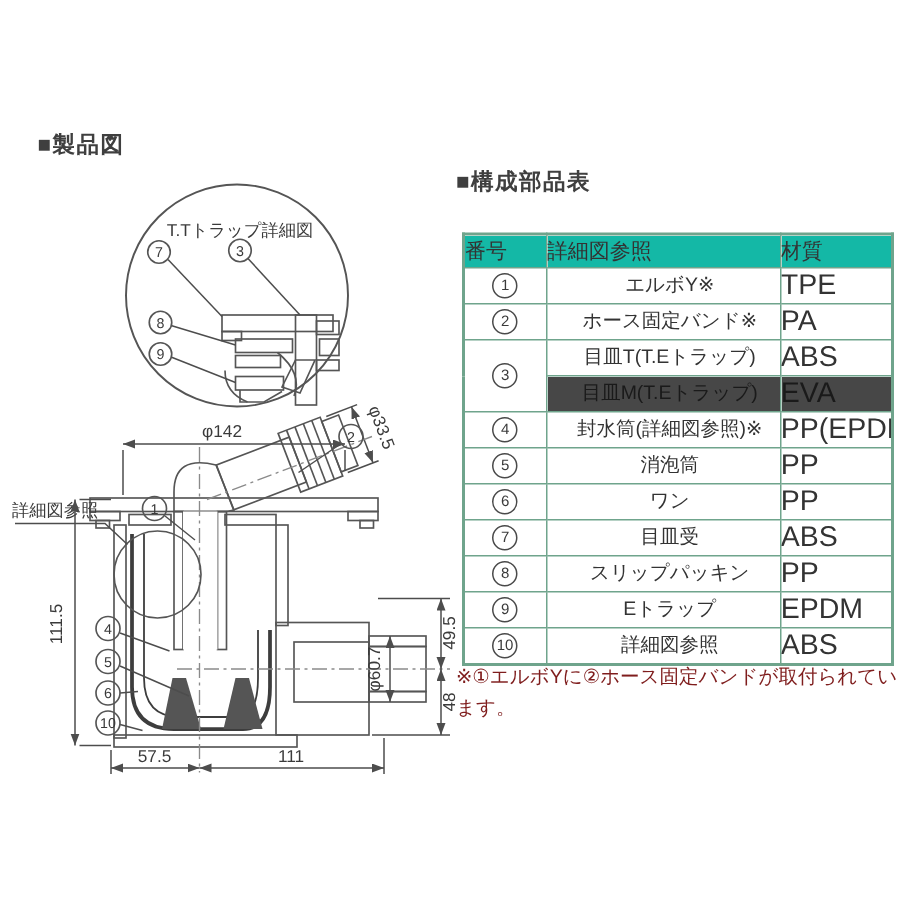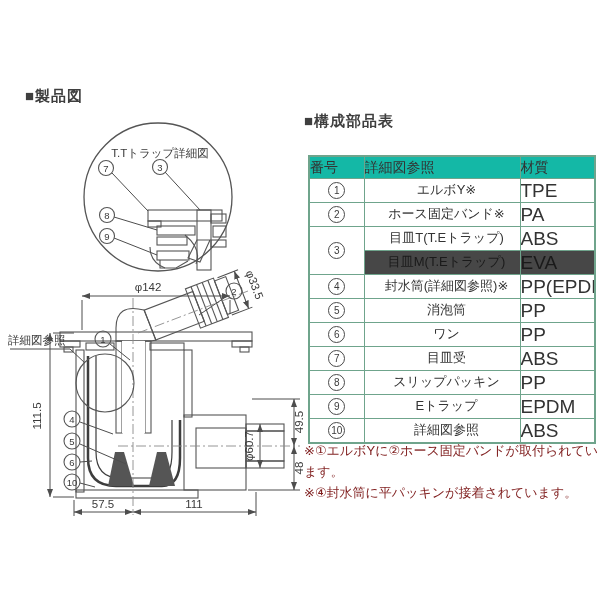--- a/index.html
+++ b/index.html
@@ -315,14 +315,13 @@
       <tr>
         <td class="col-no"><span class="cnum">10</span></td>
         <td class="col-name">詳細図参照</td>
         <td class="col-mat">ABS</td>
       </tr>
     </tbody>
 </table>
 
 <div class="notes">
   <div>※①エルボYに②ホース固定バンドが取付られています。</div>
-  <div>※④封水筒に平パッキンが接着されています。</div>
 </div>
 
 </body></html>

